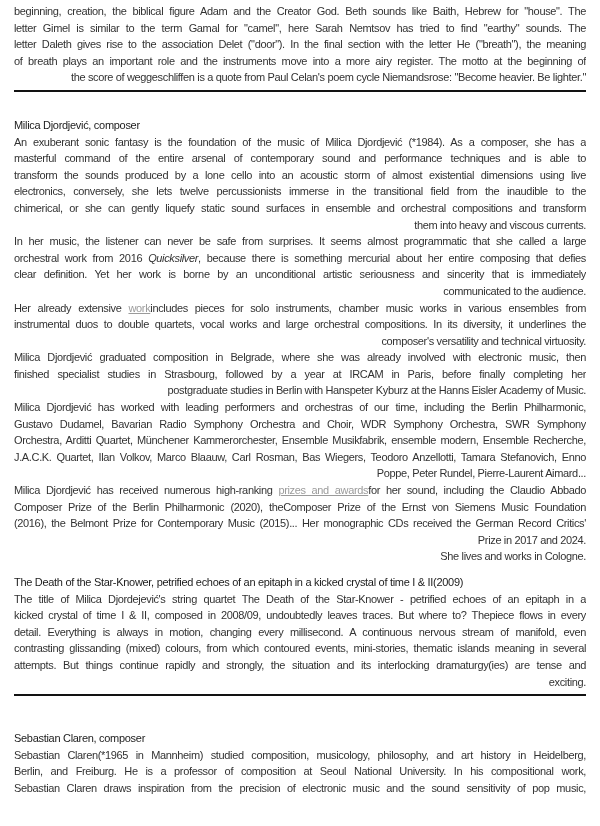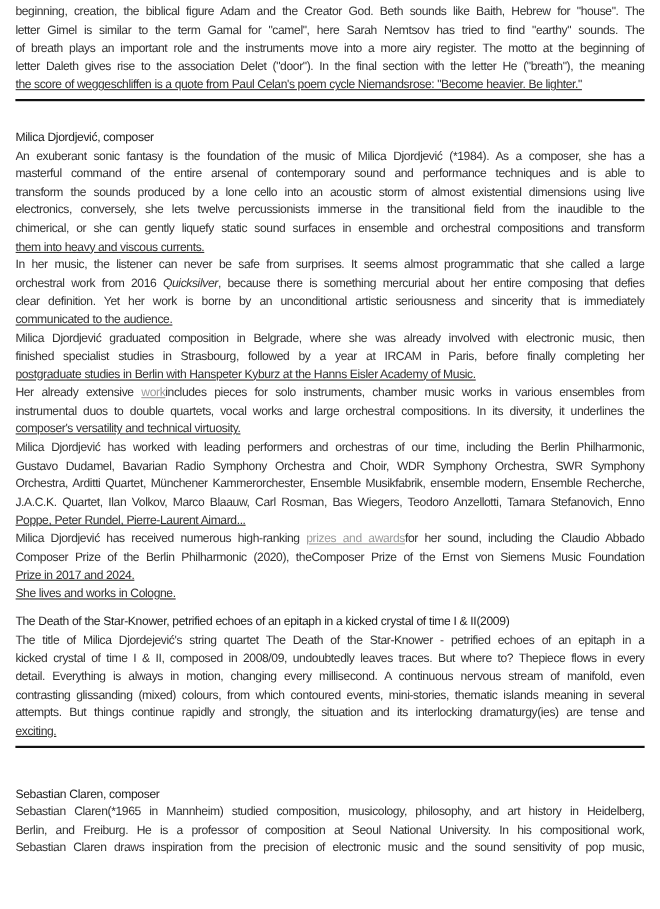--- a/index.html
+++ b/index.html
@@ -21,21 +21,21 @@
   .line {
     height: 16.6px;
     line-height: 16.6px;
     font-size: 11px;
     letter-spacing: -0.35px;
     color: #323232;
     white-space: nowrap;
     overflow: hidden;
   }
   .line.jf { text-align: justify; text-align-last: justify; }
-  .line.last { text-align: left; text-align-last: auto; text-decoration: underline; }
+  .line.last { text-align: right; text-align-last: auto; }
   .heading {
     height: 16.6px;
     line-height: 16.6px;
     font-size: 11px;
     letter-spacing: -0.3px;
     font-weight: 400;
     color: #1b1b1b;
     white-space: nowrap;
     overflow: hidden;
   }
@@ -54,61 +54,62 @@
     cursor: pointer;
   }
 </style>
 </head>
 <body>
 
 <div class="doc">
     <div class="para">
       <div class="line jf"><span>beginning, creation, the biblical figure Adam and the Creator God. Beth sounds like Baith, Hebrew for "house". The</span></div>
       <div class="line jf"><span>letter Gimel is similar to the term Gamal for "camel", here Sarah Nemtsov has tried to find "earthy" sounds. The</span></div>
+      <div class="line jf"><span>letter Daleth gives rise to the association Delet ("door"). In the final section with the letter He ("breath"), the meaning</span></div>
       <div class="line jf"><span>of breath plays an important role and the instruments move into a more airy register. The motto at the beginning of</span></div>
-      <div class="line jf"><span>letter Daleth gives rise to the association Delet ("door"). In the final section with the letter He ("breath"), the meaning</span></div>
       <div class="line last"><span>the score of weggeschliffen is a quote from Paul Celan's poem cycle Niemandsrose: "Become heavier. Be lighter."</span></div>
     </div>
     <div class="rule"></div>
     <div class="gap-m"></div>
     <div class="heading">Milica Djordjević, composer</div>
     <div class="para">
       <div class="line jf"><span>An exuberant sonic fantasy is the foundation of the music of Milica Djordjević (*1984). As a composer, she has a</span></div>
       <div class="line jf"><span>masterful command of the entire arsenal of contemporary sound and performance techniques and is able to</span></div>
       <div class="line jf"><span>transform the sounds produced by a lone cello into an acoustic storm of almost existential dimensions using live</span></div>
       <div class="line jf"><span>electronics, conversely, she lets twelve percussionists immerse in the transitional field from the inaudible to the</span></div>
       <div class="line jf"><span>chimerical, or she can gently liquefy static sound surfaces in ensemble and orchestral compositions and transform</span></div>
       <div class="line last"><span>them into heavy and viscous currents.</span></div>
     </div>
     <div class="para">
       <div class="line jf"><span>In her music, the listener can never be safe from surprises. It seems almost programmatic that she called a large</span></div>
       <div class="line jf"><span>orchestral work from 2016 </span><span class="it">Quicksilver</span><span>, because there is something mercurial about her entire composing that defies</span></div>
       <div class="line jf"><span>clear definition. Yet her work is borne by an unconditional artistic seriousness and sincerity that is immediately</span></div>
       <div class="line last"><span>communicated to the audience.</span></div>
     </div>
     <div class="para">
+      <div class="line jf"><span>Her already extensive </span><span class="link">work</span><span>includes pieces for solo instruments, chamber music works in various ensembles from</span></div>
+      <div class="line jf"><span>instrumental duos to double quartets, vocal works and large orchestral compositions. In its diversity, it underlines the</span></div>
+      <div class="line last"><span>composer's versatility and technical virtuosity.</span></div>
+    </div>
+    <div class="para">
       <div class="line jf"><span>Milica Djordjević graduated composition in Belgrade, where she was already involved with electronic music, then</span></div>
       <div class="line jf"><span>finished specialist studies in Strasbourg, followed by a year at IRCAM in Paris, before finally completing her</span></div>
       <div class="line last"><span>postgraduate studies in Berlin with Hanspeter Kyburz at the Hanns Eisler Academy of Music.</span></div>
-    </div>
-    <div class="para">
-      <div class="line jf"><span>Her already extensive </span><span class="link">work</span><span>includes pieces for solo instruments, chamber music works in various ensembles from</span></div>
-      <div class="line jf"><span>instrumental duos to double quartets, vocal works and large orchestral compositions. In its diversity, it underlines the</span></div>
-      <div class="line last"><span>composer's versatility and technical virtuosity.</span></div>
     </div>
     <div class="para">
       <div class="line jf"><span>Milica Djordjević has worked with leading performers and orchestras of our time, including the Berlin Philharmonic,</span></div>
       <div class="line jf"><span>Gustavo Dudamel, Bavarian Radio Symphony Orchestra and Choir, WDR Symphony Orchestra, SWR Symphony</span></div>
       <div class="line jf"><span>Orchestra, Arditti Quartet, Münchener Kammerorchester, Ensemble Musikfabrik, ensemble modern, Ensemble Recherche,</span></div>
       <div class="line jf"><span>J.A.C.K. Quartet, Ilan Volkov, Marco Blaauw, Carl Rosman, Bas Wiegers, Teodoro Anzellotti, Tamara Stefanovich, Enno</span></div>
       <div class="line last"><span>Poppe, Peter Rundel, Pierre-Laurent Aimard...</span></div>
     </div>
     <div class="para">
       <div class="line jf"><span>Milica Djordjević has received numerous high-ranking </span><span class="link">prizes and awards</span><span>for her sound, including the Claudio Abbado</span></div>
       <div class="line jf"><span>Composer Prize of the Berlin Philharmonic (2020), theComposer Prize of the Ernst von Siemens Music Foundation</span></div>
+      <div class="line jf"><span>(2016), the Belmont Prize for Contemporary Music (2015)... Her monographic CDs received the German Record Critics'</span></div>
       <div class="line last"><span>Prize in 2017 and 2024.</span></div>
     </div>
     <div class="para">
       <div class="line last"><span>She lives and works in Cologne.</span></div>
     </div>
     <div class="gap-s"></div>
     <div class="heading">The Death of the Star-Knower, petrified echoes of an epitaph in a kicked crystal of time I &amp; II(2009)</div>
     <div class="para">
       <div class="line jf"><span>The title of  Milica Djordejević's string quartet The Death of the Star-Knower - petrified echoes of an epitaph in a</span></div>
       <div class="line jf"><span>kicked crystal of time I &amp; II, composed in 2008/09, undoubtedly leaves traces. But where to? Thepiece flows in every</span></div>

